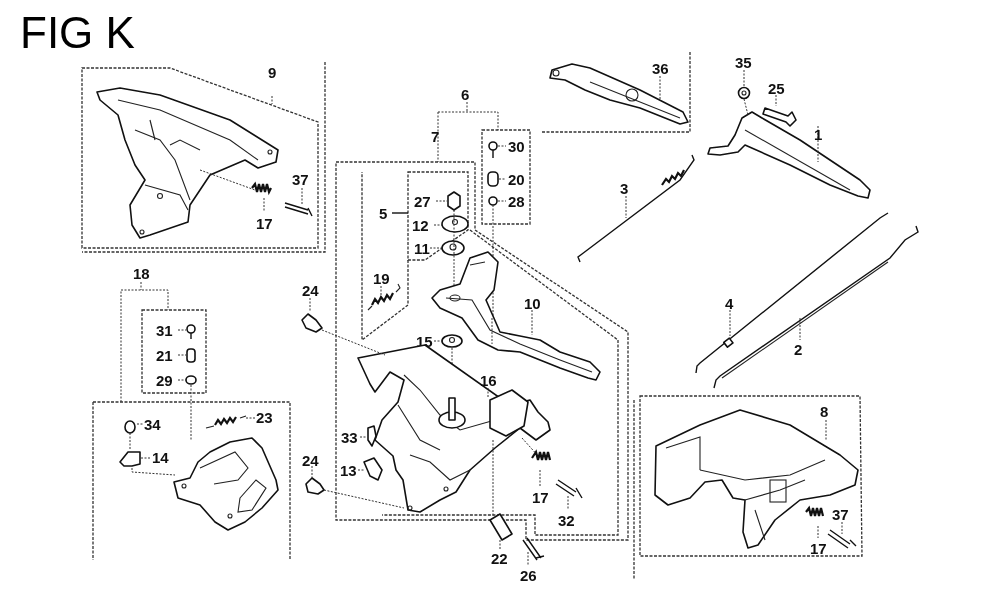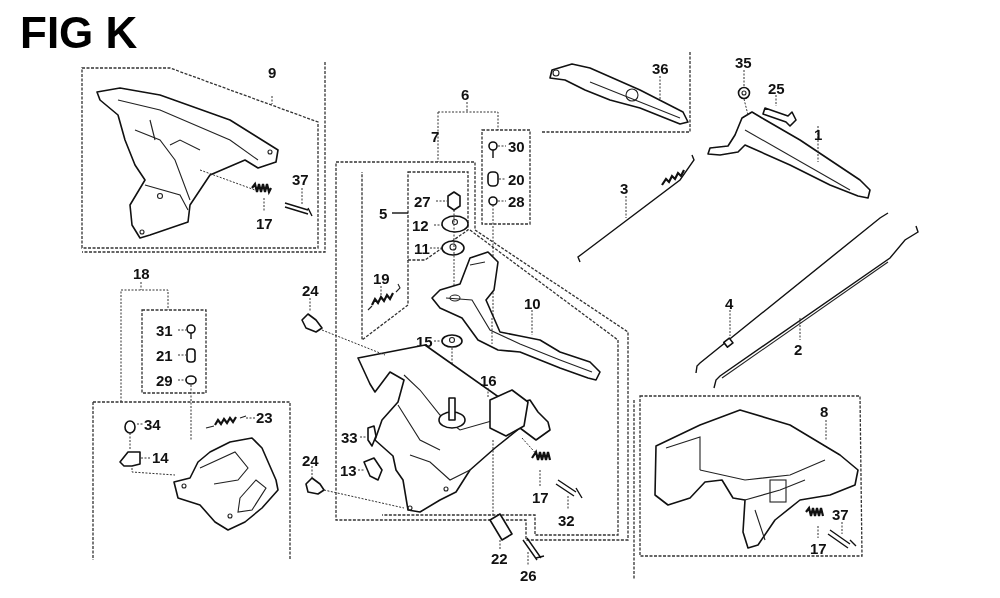--- a/index.html
+++ b/index.html
@@ -1,17 +1,17 @@
 <!DOCTYPE html>
 <html><head>
 <meta charset="utf-8">
 <style>
   html,body{margin:0;padding:0;background:#ffffff;}
   body{width:1000px;height:598px;overflow:hidden;position:relative;font-family:"Liberation Sans",sans-serif;}
-  #fig-title{position:absolute;left:20px;top:8px;font-size:44px;font-weight:bold;color:#000;letter-spacing:0px;font-family:"Liberation Sans",sans-serif;}
+  #fig-title{position:absolute;left:20px;top:8px;font-size:44px;font-weight:normal;color:#000;letter-spacing:0px;font-family:"Liberation Sans",sans-serif;}
   svg{position:absolute;left:0;top:0;}
   .box{fill:none;stroke:#333;stroke-width:1.3;stroke-dasharray:3 1.5;}
   .part{fill:#fff;stroke:#111;stroke-width:1.6;stroke-linejoin:round;}
   .thin{fill:none;stroke:#222;stroke-width:1.1;}
   .lead{fill:none;stroke:#333;stroke-width:1;stroke-dasharray:2 1.5;}
   .solid{fill:none;stroke:#111;stroke-width:1.4;}
   .lbl{font-family:"Liberation Sans",sans-serif;font-size:15px;font-weight:bold;fill:#111;}
   .spring{fill:none;stroke:#111;stroke-width:2.2;}
 </style>
 </head>

